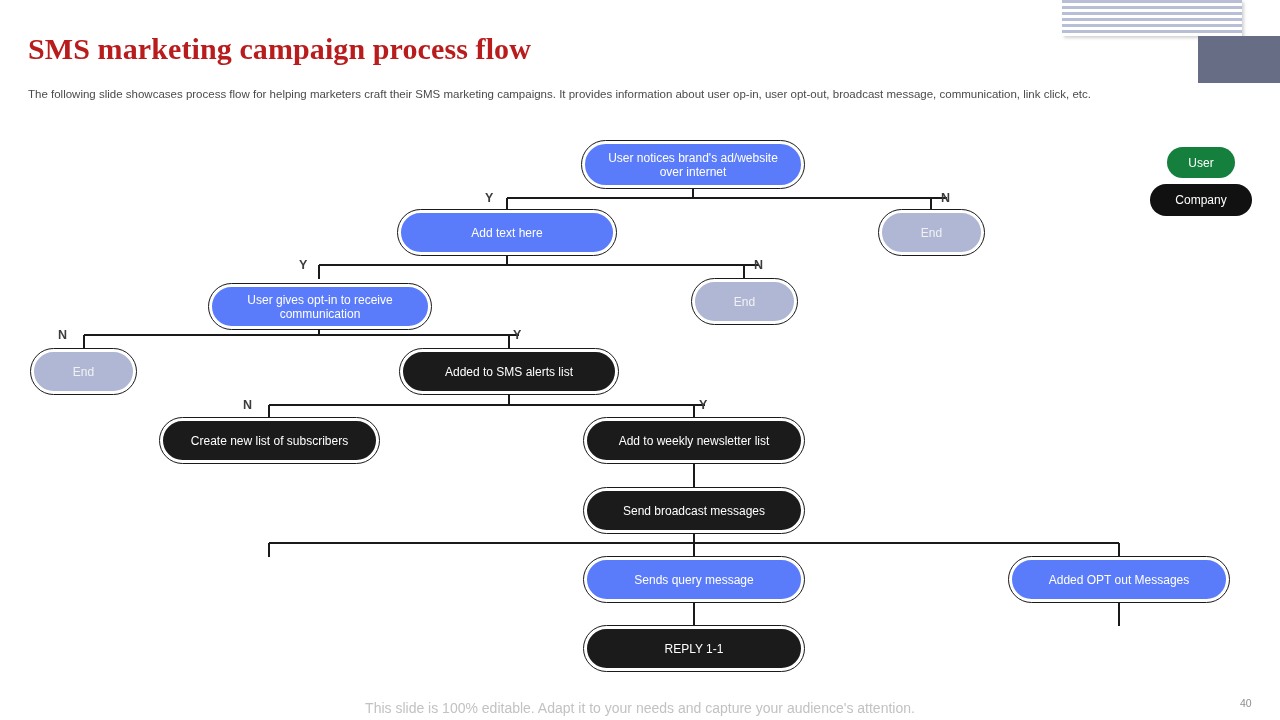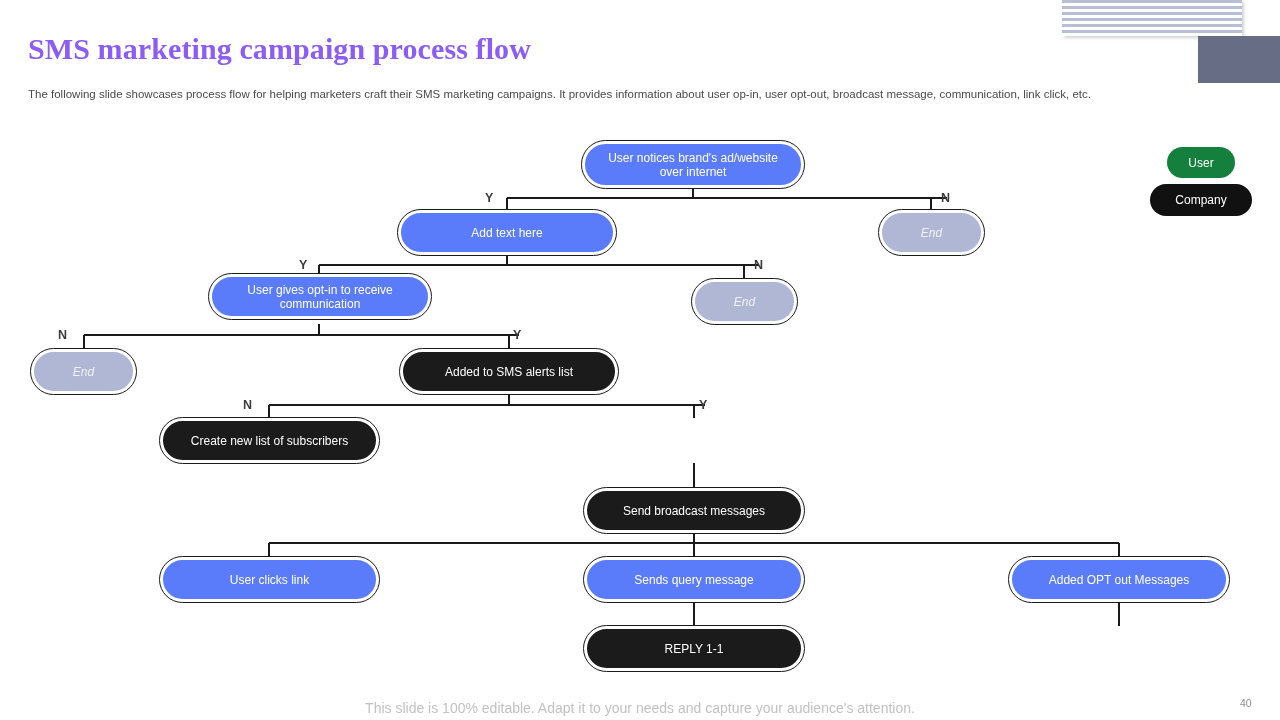--- a/index.html
+++ b/index.html
@@ -21,21 +21,21 @@
   }
   #deco-block{
     position:absolute;left:1198px;top:36px;width:82px;height:47px;
     background:#666d85;
   }
 
   
   #page-title{
     position:absolute;left:28px;top:32px;
     font-family:"Liberation Serif", serif;
-    font-size:30px;font-weight:bold;color:#8b5cf6;letter-spacing:.1px;
+    font-size:30px;font-weight:bold;color:#b91c1c;letter-spacing:.1px;
   }
   #page-subtitle{
     position:absolute;left:28px;top:87px;width:1160px;
     font-size:11.5px;color:#4a4a4a;line-height:15px;
   }
   #slide-footer{
     position:absolute;left:0;top:700px;width:1280px;text-align:center;
     font-size:14px;color:#c2c2c2;
   }
   #page-number{
@@ -55,21 +55,21 @@
     border:3px solid #ffffff;
     outline:1px solid #1a1a1a;
     color:#ffffff;font-size:12px;line-height:14px;
     padding:0 12px;
     box-shadow:0 0 0 0 rgba(0,0,0,0);
     z-index:3;
   }
   .node.user{background:#5b7cfa;}
   .node.company{background:#1b1b1b;}
   .node.end{background:#b0b7d4;}
-  .node.end span{color:#f2f2f2;font-style:italic;}
+  .node.end span{color:#f2f2f2;}
 
   
   .branch-label{
     position:absolute;font-size:12.5px;font-weight:bold;color:#3c3c3c;
     z-index:4;
   }
 
   
   .legend-pill{
     position:absolute;box-sizing:border-box;
@@ -138,21 +138,21 @@
   <div class="node user" style="left:398px;top:210px;width:218px;height:45px;">
     <span>Add text here</span>
   </div>
   <div class="node end" style="left:879px;top:210px;width:105px;height:45px;">
     <span>End</span>
   </div>
 
   <div class="branch-label" style="left:299px;top:258px;"><span>Y</span></div>
   <div class="branch-label" style="left:754px;top:258px;"><span>N</span></div>
 
-  <div class="node user" style="left:209px;top:274px;width:222px;height:45px;text-align:center;">
+  <div class="node user" style="left:209px;top:284px;width:222px;height:45px;text-align:center;">
     <span>User gives opt-in to receive communication</span>
   </div>
   <div class="node end" style="left:692px;top:279px;width:105px;height:45px;">
     <span>End</span>
   </div>
 
   <div class="branch-label" style="left:58px;top:328px;"><span>N</span></div>
   <div class="branch-label" style="left:513px;top:328px;"><span>Y</span></div>
 
   <div class="node end" style="left:31px;top:349px;width:105px;height:45px;">
@@ -161,28 +161,28 @@
   <div class="node company" style="left:400px;top:349px;width:218px;height:45px;align-items:center;">
     <span>Added to SMS alerts list</span>
   </div>
 
   <div class="branch-label" style="left:243px;top:398px;"><span>N</span></div>
   <div class="branch-label" style="left:699px;top:398px;"><span>Y</span></div>
 
   <div class="node company" style="left:160px;top:418px;width:219px;height:45px;">
     <span>Create new list of subscribers</span>
   </div>
+  <div class="node company" style="left:584px;top:418px;width:220px;height:45px;">
+    <span>Add to weekly newsletter list</span>
+  </div>
 
   <div class="node company" style="left:584px;top:488px;width:220px;height:45px;">
     <span>Send broadcast messages</span>
   </div>
 
-  <div class="node user" style="left:160px;top:557px;width:219px;height:45px;">
-    <span>User clicks link</span>
-  </div>
   <div class="node user" style="left:584px;top:557px;width:220px;height:45px;">
     <span>Sends query message</span>
   </div>
   <div class="node user" style="left:1009px;top:557px;width:220px;height:45px;">
     <span>Added OPT out Messages</span>
   </div>
 
   <div class="node company" style="left:584px;top:626px;width:220px;height:45px;">
     <span>REPLY 1-1</span>
   </div>

